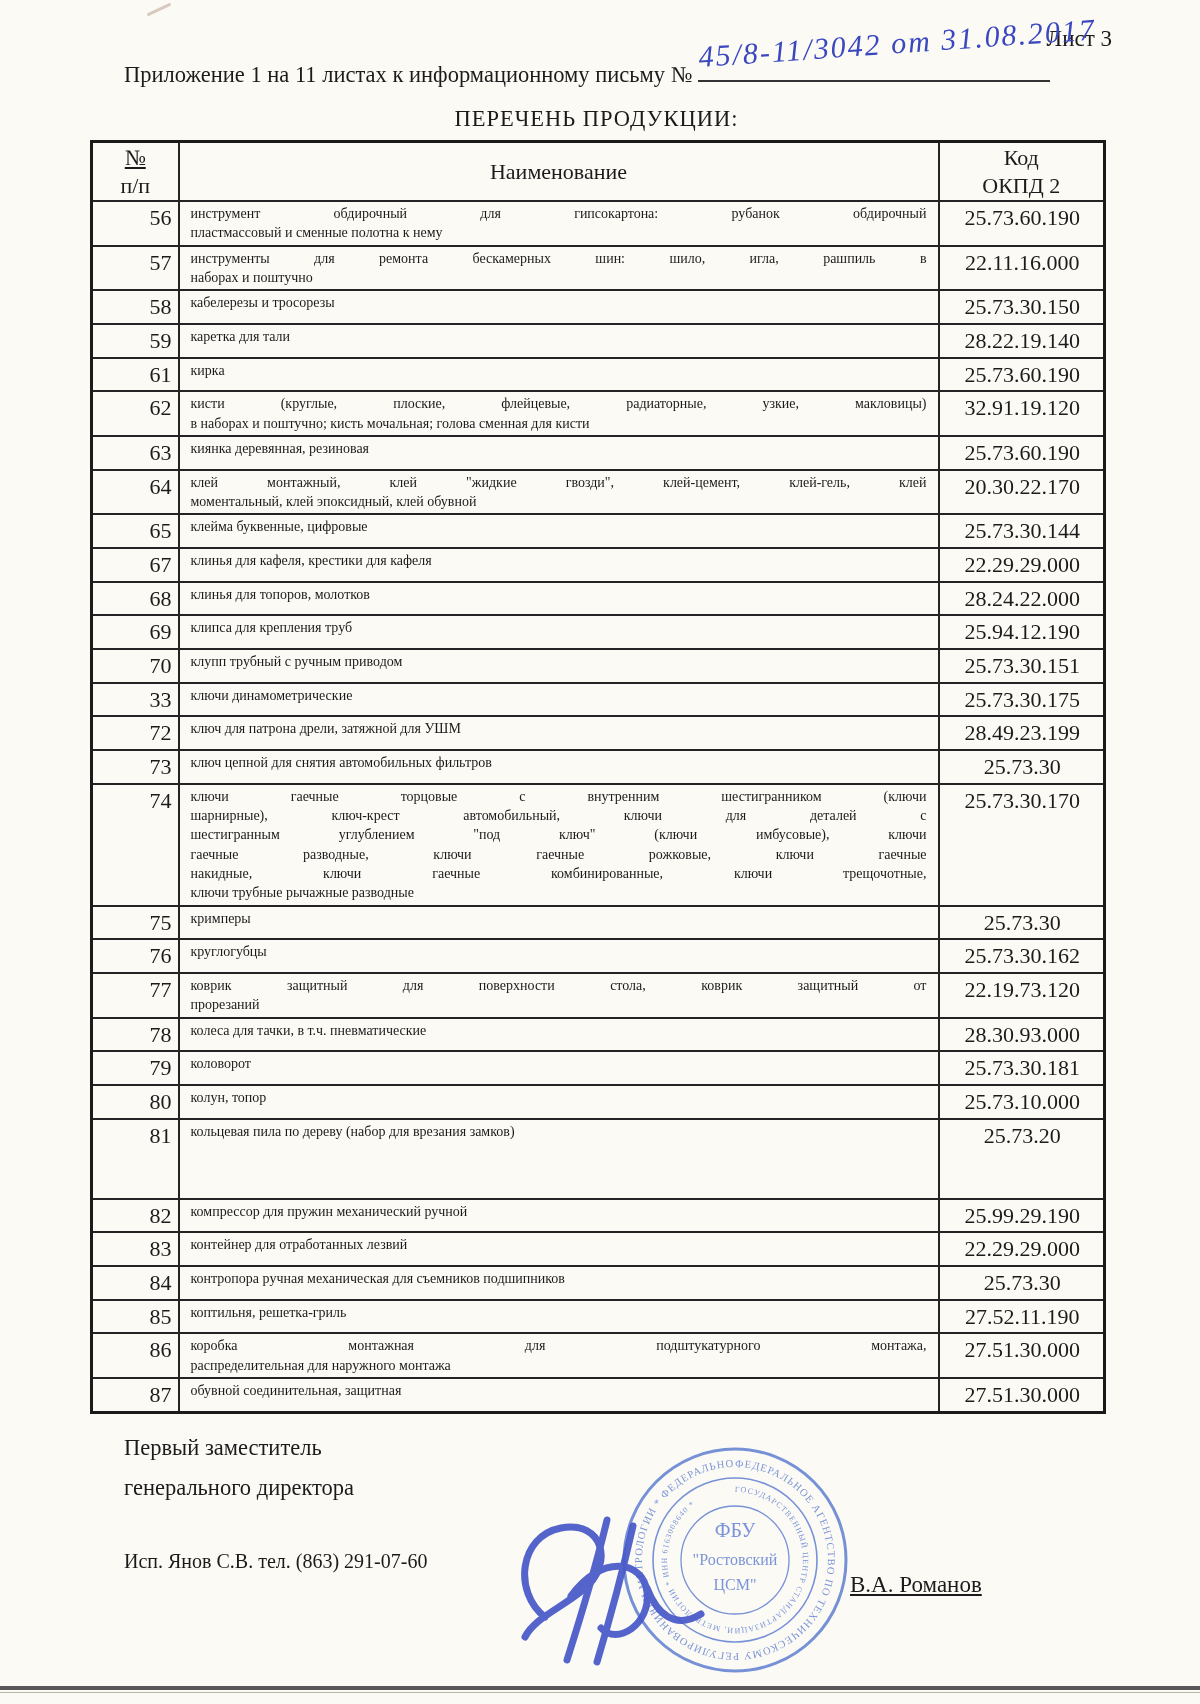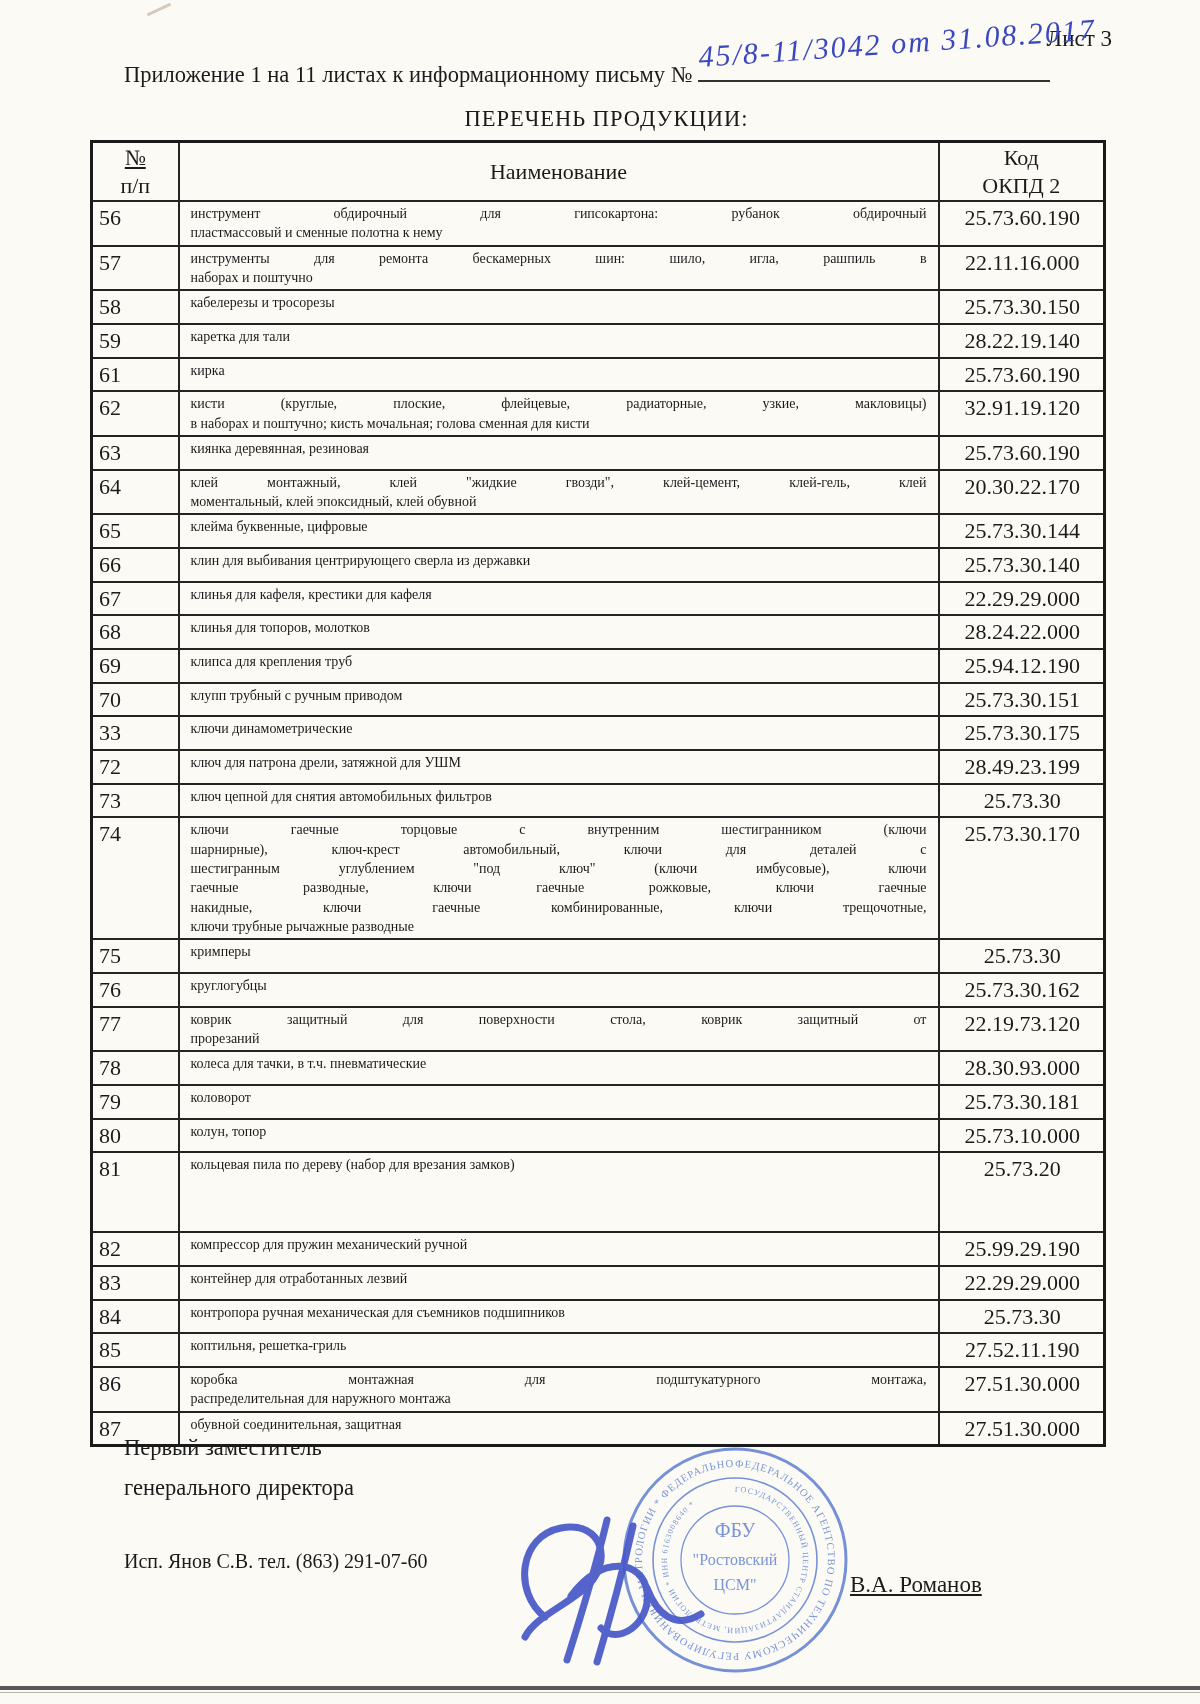--- a/index.html
+++ b/index.html
@@ -11,30 +11,30 @@
   }
   
   .sheet-label{position:absolute;top:26px;right:88px;font-size:23px;}
   .appendix{position:absolute;top:50px;left:124px;width:1000px;font-size:22.5px;white-space:nowrap;}
   .hand-line{display:inline-block;width:352px;border-bottom:2px solid #333;vertical-align:baseline;margin-left:6px;position:relative;height:30px;}
   .handwriting{
     position:absolute;left:2px;bottom:2px;white-space:nowrap;
     font-style:italic;font-size:30px;letter-spacing:2px;
     color:#3a47be;transform:rotate(-4deg) translateY(-4px);transform-origin:left bottom;
   }
-  .doc-title{position:absolute;top:106px;left:100px;width:1013px;text-align:center;font-size:22.5px;letter-spacing:1px;}
+  .doc-title{position:absolute;top:106px;left:90px;width:1013px;text-align:center;font-size:22.5px;letter-spacing:1px;}
   
   .tbl-wrap{position:absolute;top:140px;left:90px;}
   table{border-collapse:collapse;table-layout:fixed;width:1013px;border:3px solid #1a1a1a;}
   th,td{border:2px solid #242424;padding:1px 6px;font-weight:normal;}
   thead th{height:52px;font-size:22px;line-height:1.25;vertical-align:middle;text-align:center;}
   .col-num{width:87px;}
   .col-name{width:760px;}
   .col-code{width:166px;}
-  td.num{ text-align:left;vertical-align:top;font-size:22px;line-height:1.35;}
+  td.num{ text-align:right;vertical-align:top;font-size:22px;line-height:1.35;}
   td.name{padding:2px 11px;font-size:14px;line-height:1.38;vertical-align:top;}
   td.code{text-align:center;vertical-align:top;font-size:22px;line-height:1.35;padding-left:8px;}
   .jline{text-align:justify;text-align-last:justify;}
   .jline:last-child{text-align-last:left;}
   tr.tall td{height:74px;}
   .num-underline{text-decoration:underline;}
   
   .position-block{position:absolute;left:124px;top:1428px;font-size:22.5px;line-height:40px;}
   .executor{position:absolute;left:124px;top:1550px;font-size:20px;}
   .signer-name{position:absolute;left:850px;top:1572px;font-size:23px;text-decoration:underline;}
@@ -136,27 +136,20 @@
             <div class="jline">моментальный, клей эпоксидный, клей обувной</div>
           </td>
     <td class="code">20.30.22.170</td>
   </tr>
         <tr>
     <td class="num">65</td>
     <td class="name">
             <div class="jline">клейма буквенные, цифровые</div>
           </td>
     <td class="code">25.73.30.144</td>
-  </tr>
-        <tr>
-    <td class="num">66</td>
-    <td class="name">
-            <div class="jline">клин для выбивания центрирующего сверла из державки</div>
-          </td>
-    <td class="code">25.73.30.140</td>
   </tr>
         <tr>
     <td class="num">67</td>
     <td class="name">
             <div class="jline">клинья для кафеля, крестики для кафеля</div>
           </td>
     <td class="code">22.29.29.000</td>
   </tr>
         <tr>
     <td class="num">68</td>

